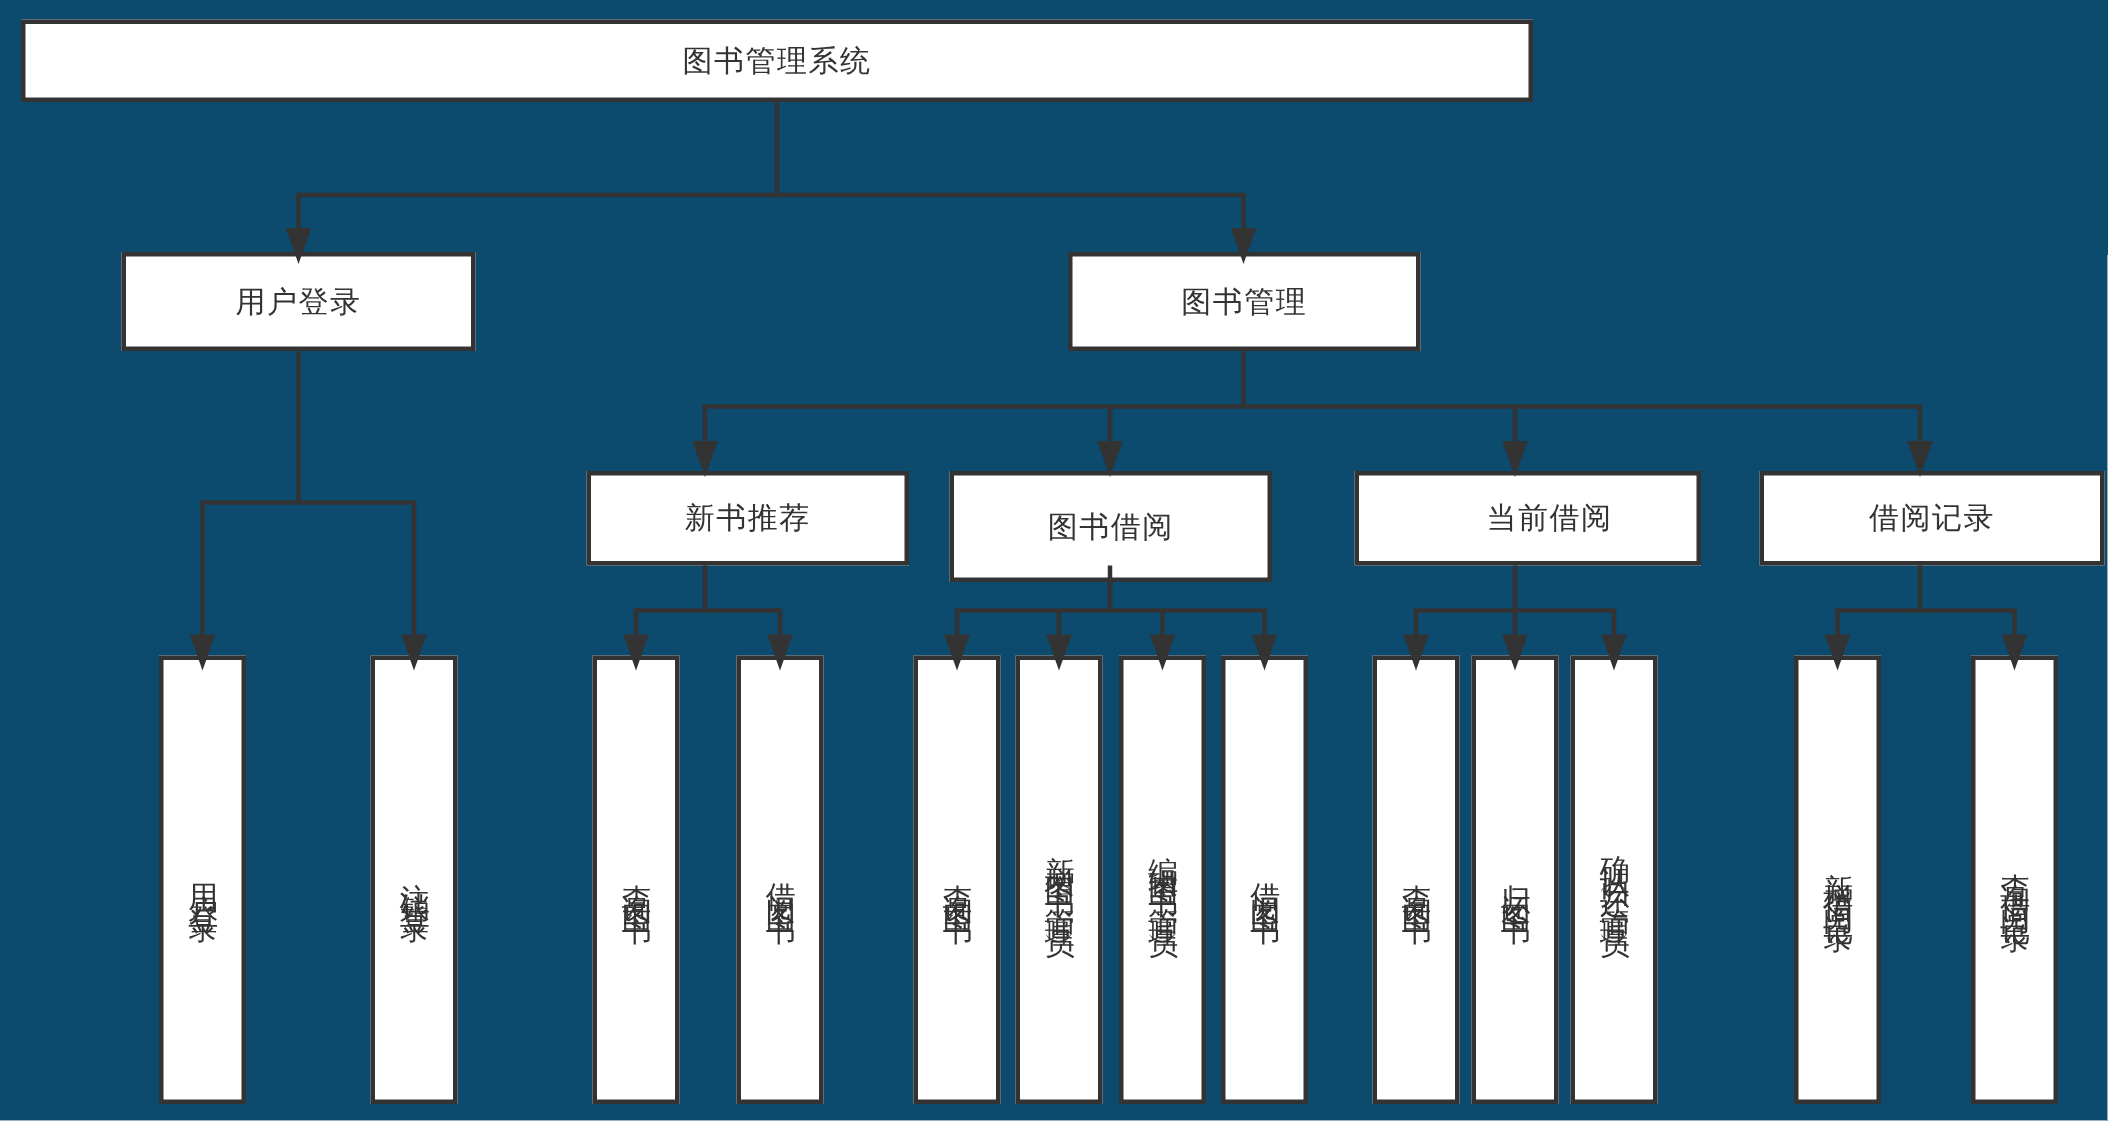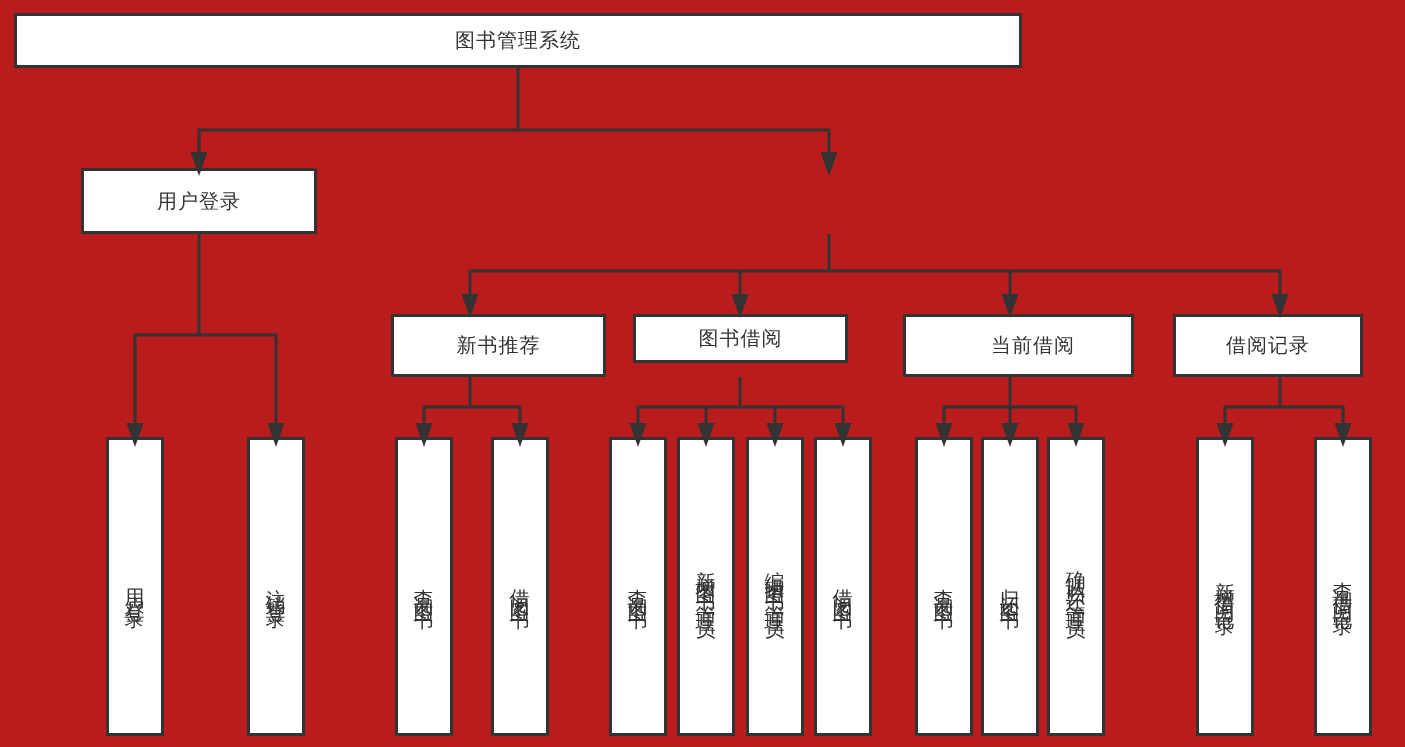--- a/index.html
+++ b/index.html
@@ -5,21 +5,21 @@
   html, body {
     margin: 0;
     padding: 0;
     background: #ffffff;
     font-family: "Liberation Sans", "DejaVu Sans", sans-serif;
   }
   .stage {
     position: relative;
     width: 1405px;
     height: 747px;
-    background: #b91c1c;
+    background: #0c4a6e;
     overflow: hidden;
   }
   .connectors {
     position: absolute;
     left: 0; top: 0;
     width: 1405px; height: 747px;
     z-index: 20;
     pointer-events: none;
   }
   .node {
@@ -100,25 +100,26 @@
       <polygon points="1001.5,423 1018.5,423 1010,447"></polygon>
       <polygon points="1067.5,423 1084.5,423 1076,447"></polygon>
       <polygon points="1216.5,423 1233.5,423 1225,447"></polygon>
       <polygon points="1334.5,423 1351.5,423 1343,447"></polygon>
     </g>
   </svg>
 
   <div class="node" style="left:14px; top:13px; width:1008px; height:55px;">图书管理系统</div>
 
   <div class="node" style="left:81px; top:168px; width:236px; height:66px;">用户登录</div>
+  <div class="node" style="left:712px; top:168px; width:235px; height:66px;">图书管理</div>
 
   <div class="node" style="left:363px; top:314px; width:215px; height:63px;margin-left:28px;">新书推荐</div>
-  <div class="node" style="left:633px; top:314px; width:215px; height:49px;">图书借阅</div>
+  <div class="node" style="left:633px; top:314px; width:215px; height:74px;">图书借阅</div>
   <div class="node" style="left:903px; top:314px; width:231px; height:63px;padding-left:29px;">当前借阅</div>
-  <div class="node" style="left:1173px; top:314px; width:190px; height:63px;">借阅记录</div>
+  <div class="node" style="left:1173px; top:314px; width:230px; height:63px;">借阅记录</div>
 
   <div class="node leaf" style="left:106px; top:437px; width:58px; height:299px;">用户登录</div>
   <div class="node leaf" style="left:247px; top:437px; width:58px; height:299px;">注销登录</div>
 
   <div class="node leaf" style="left:395px; top:437px; width:58px; height:299px;">查询图书</div>
   <div class="node leaf" style="left:491px; top:437px; width:58px; height:299px;">借阅图书</div>
 
   <div class="node leaf" style="left:609px; top:437px; width:58px; height:299px;">查询图书</div>
   <div class="node leaf" style="left:677px; top:437px; width:58px; height:299px;">新增图书（管理员）</div>
   <div class="node leaf" style="left:746px; top:437px; width:58px; height:299px;">编辑图书（管理员）</div>

